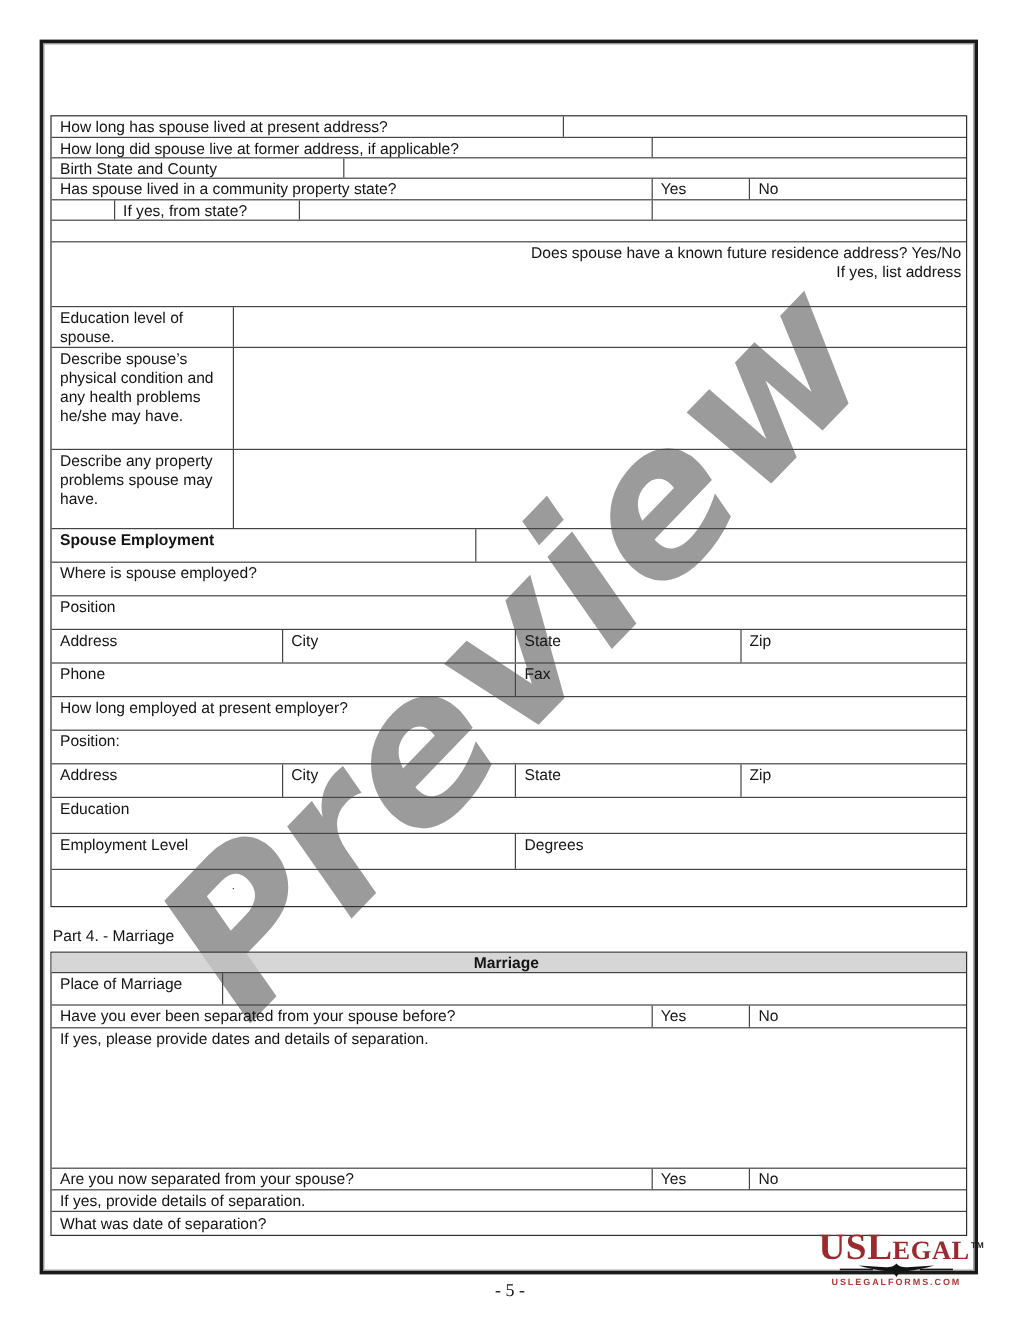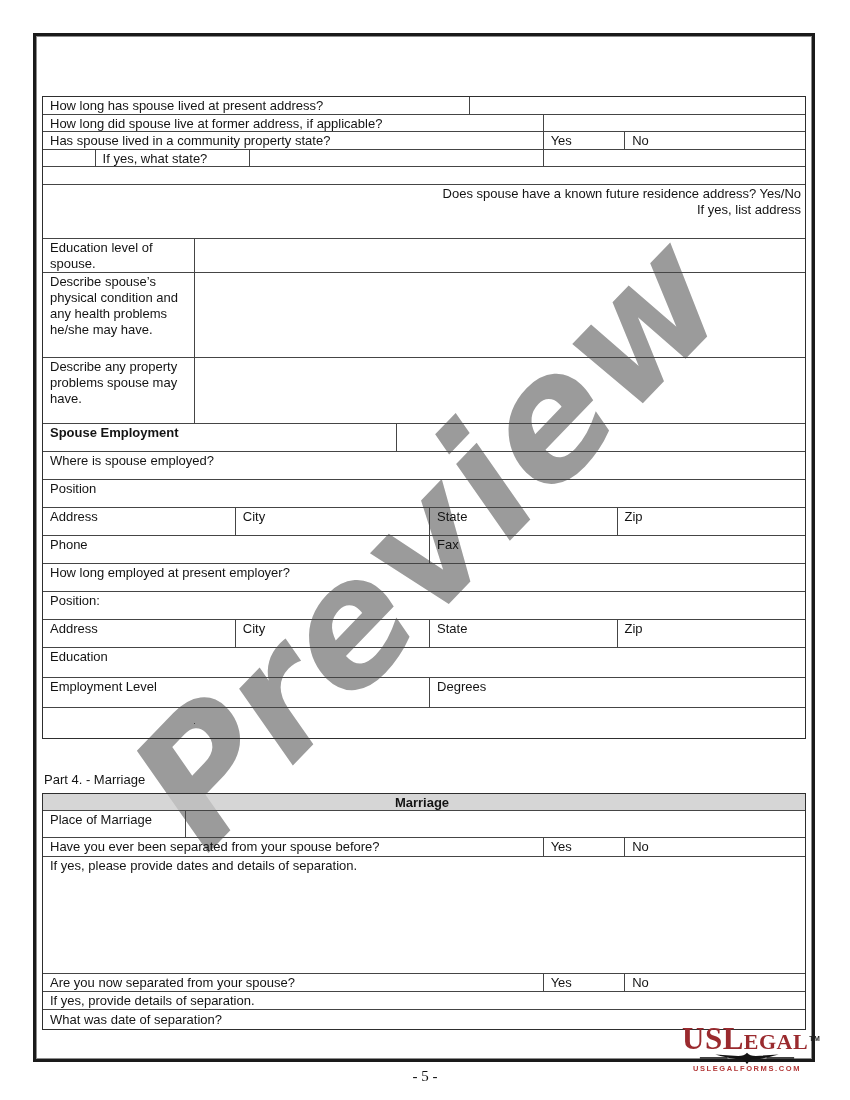--- a/index.html
+++ b/index.html
@@ -79,28 +79,32 @@
 
   <div class="ftable t-spouse">
       <div class="trow" style="height: 18px;">
         <div class="tcell" style="width: 56%;">How long has spouse lived at present address?</div>
         <div class="tcell" style="width: 44%;"></div>
       </div>
       <div class="trow" style="height: 17px;">
         <div class="tcell" style="width: 65.7%;">How long did spouse live at former address, if applicable?</div>
         <div class="tcell" style="width: 34.3%;"></div>
       </div>
+      <div class="trow" style="height: 17px;">
+        <div class="tcell" style="width: 32%;">Birth State and County</div>
+        <div class="tcell" style="width: 68%;"></div>
+      </div>
       <div class="trow" style="height: 18px;">
         <div class="tcell" style="width: 65.7%;">Has spouse lived in a community property state?</div>
         <div class="tcell" style="width: 10.7%;">Yes</div>
         <div class="tcell" style="width: 23.6%;">No</div>
       </div>
       <div class="trow" style="height: 17px;">
         <div class="tcell" style="width: 6.9%;"></div>
-        <div class="tcell" style="width: 20.3%;">If yes, what state?</div>
+        <div class="tcell" style="width: 20.3%;">If yes, from state?</div>
         <div class="tcell" style="width: 38.5%;"></div>
         <div class="tcell" style="width: 34.3%;"></div>
       </div>
       <div class="trow" style="height: 18px;">
         <div class="tcell" style="width: 100%;"></div>
       </div>
       <div class="trow" style="height: 54px; text-align: right;">
         <div class="tcell" style="width: 100%;">Does spouse have a known future residence address? Yes/No
 If yes, list address</div>
       </div>

